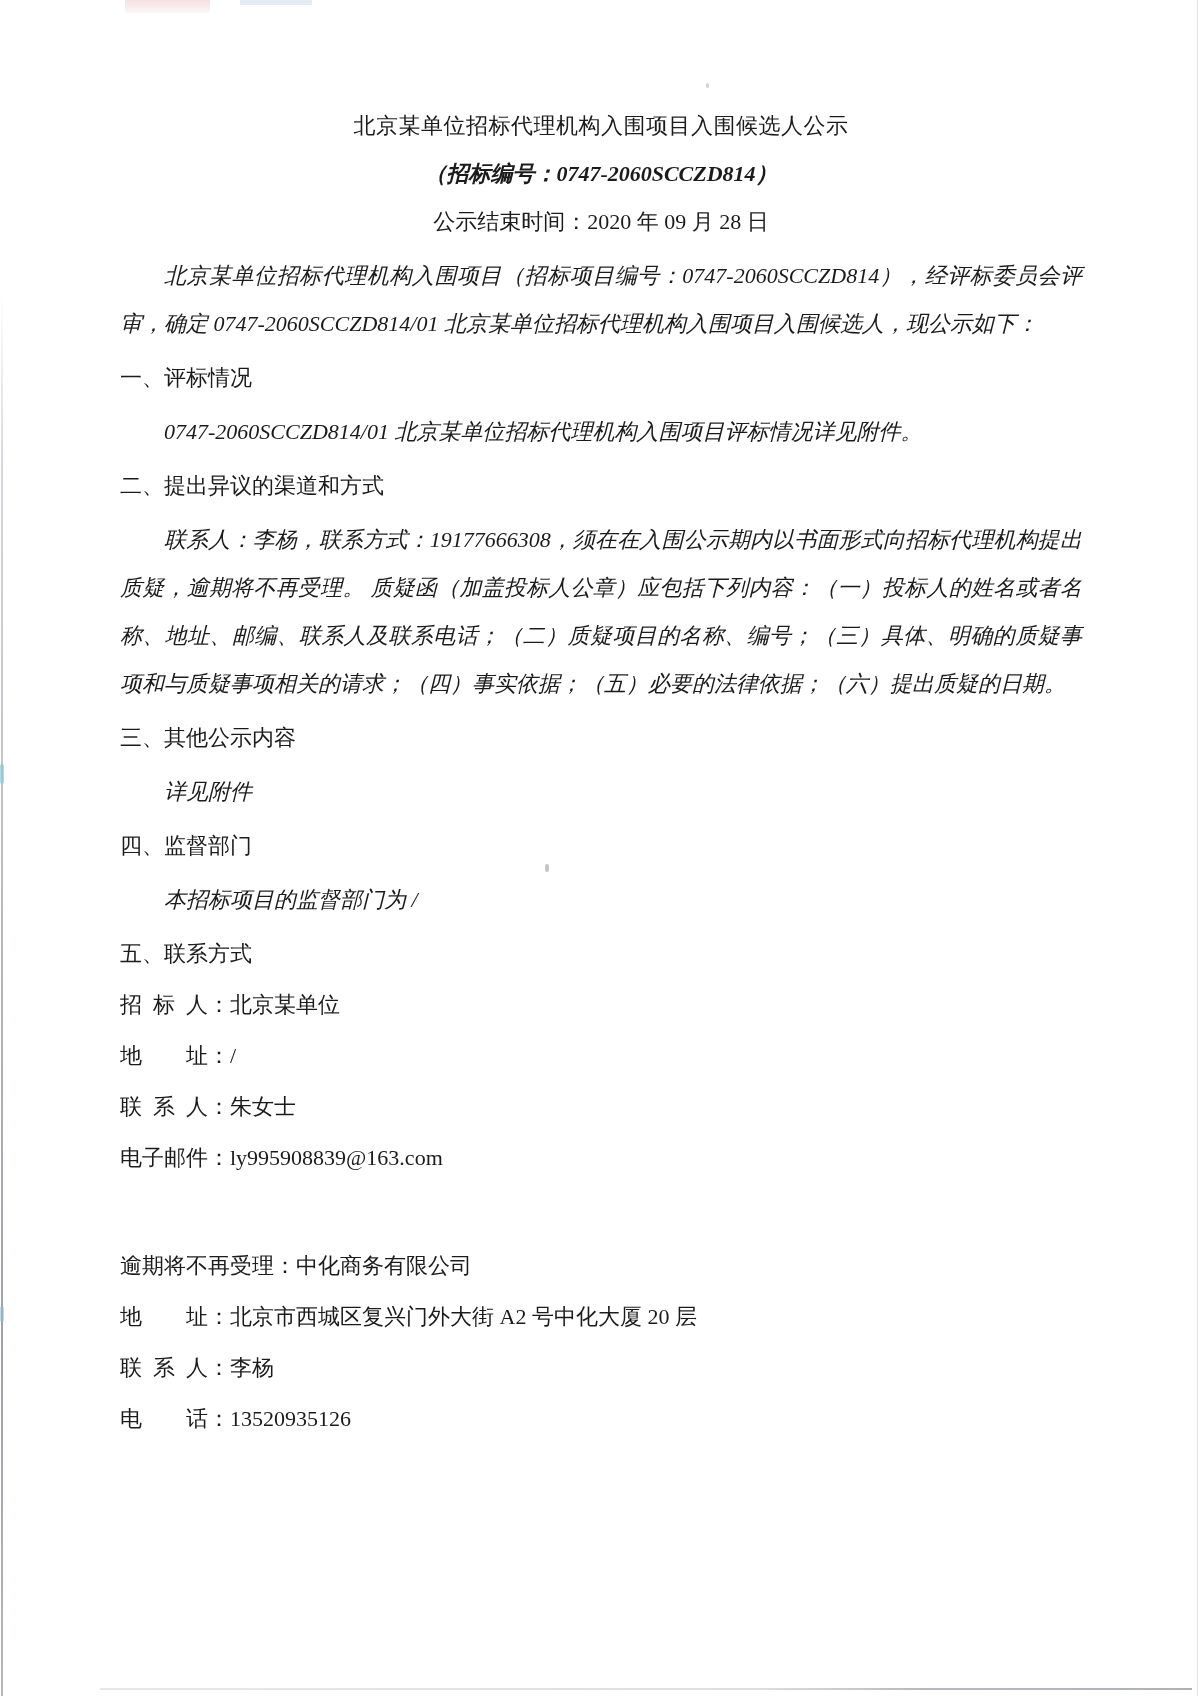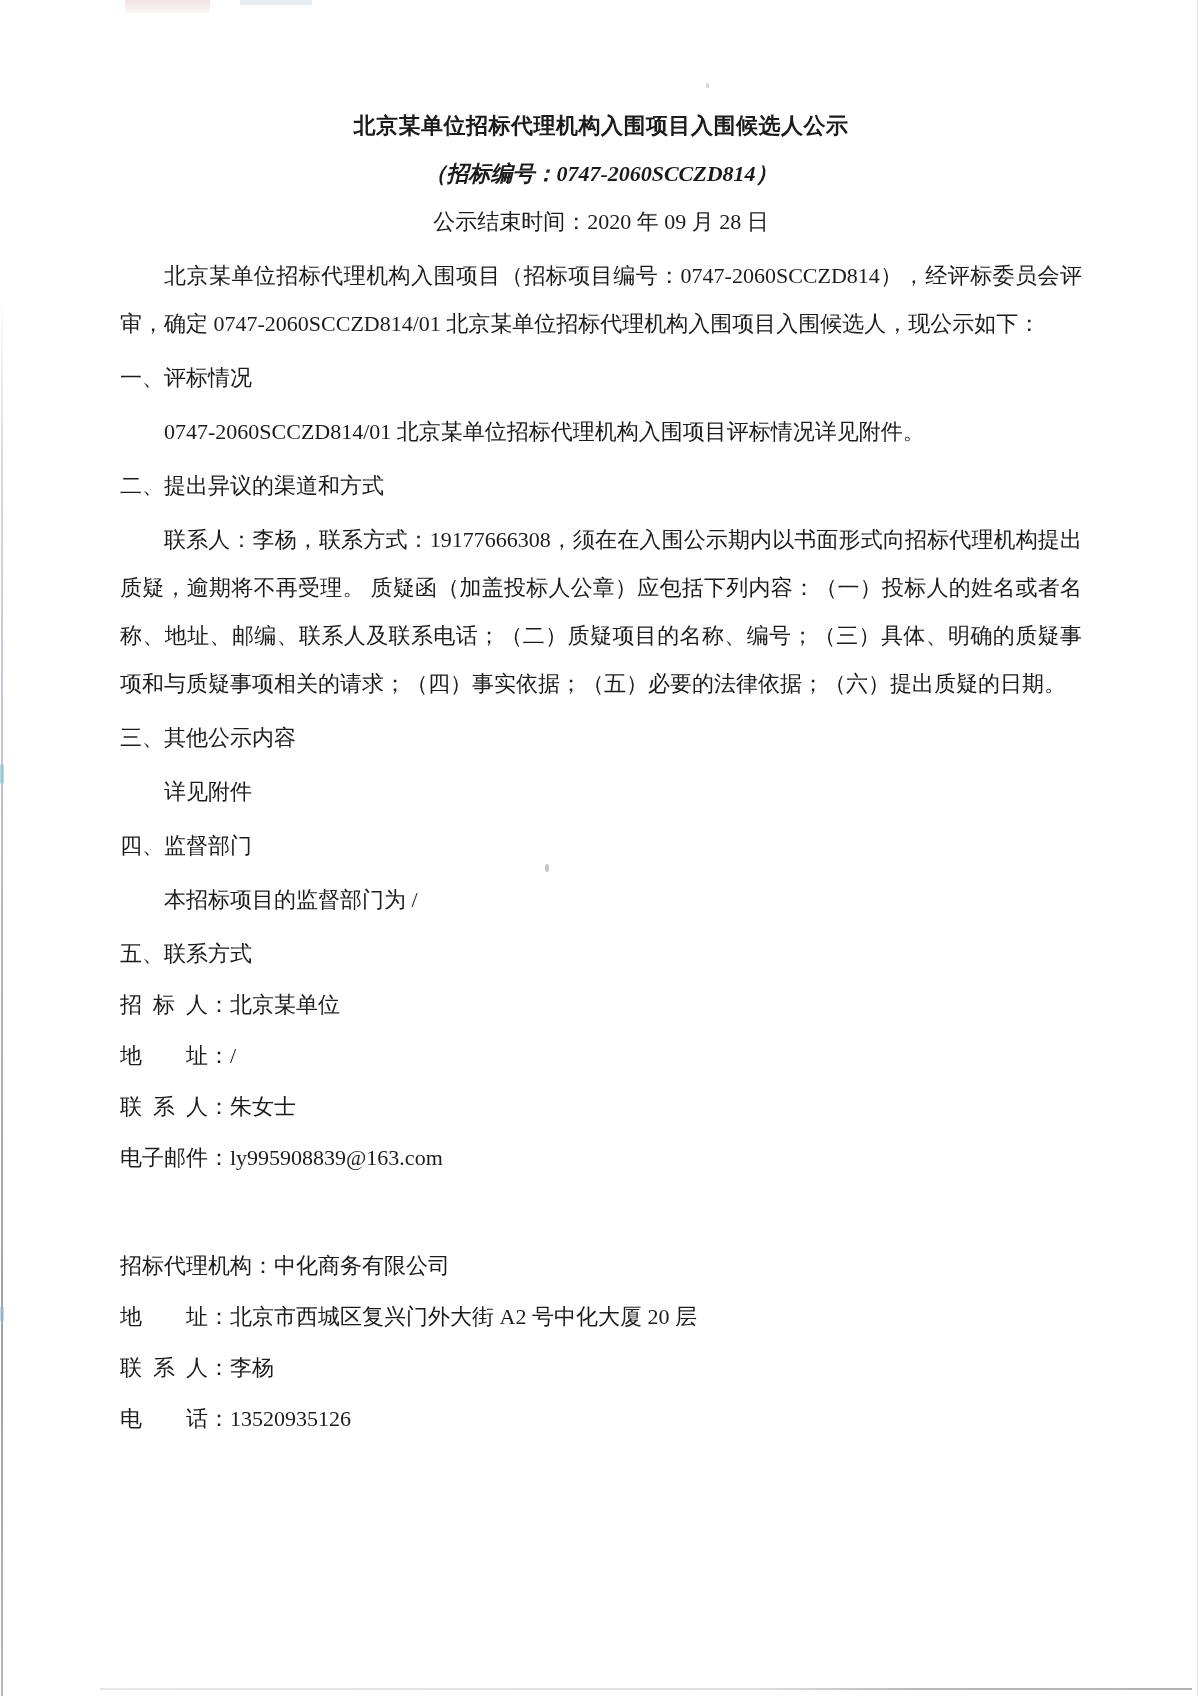--- a/index.html
+++ b/index.html
@@ -17,33 +17,34 @@
     position: absolute;
     left: 120px;
     top: 102px;
     width: 962px;
     font-size: 22px;
     line-height: 48px;
   }
   .title {
     margin: 0;
     font-size: 22px;
-    font-weight: bold;
+    font-weight: normal;
     text-align: center;
     letter-spacing: 0.5px;
   }
   .subtitle {
     font-weight: bold;
     text-align: center;
     font-style: italic;
   }
   .line { margin: 0; text-align: center; }
   .para {
     margin: 6px 0 0 0;
     text-align: justify;
+    font-style: italic;
   }
   .indent { text-indent: 2em; }
   .heading { margin-top: 6px; }
   .contact {
     margin-top: 3px;
     white-space: pre-wrap;
   }
   .agency-gap { margin-top: 60px; }
 
   
@@ -125,19 +126,19 @@
     <div class="heading">四、监督部门</div>
     <p class="para indent">本招标项目的监督部门为 /</p>
 
     <div class="heading">五、联系方式</div>
 
     <div class="contact">招 标 人：北京某单位</div>
     <div class="contact">地　　址：/</div>
     <div class="contact">联 系 人：朱女士</div>
     <div class="contact">电子邮件：ly995908839@163.com</div>
 
-    <div class="contact agency-gap">招标代理机构：中化商务有限公司</div>
+    <div class="contact agency-gap">逾期将不再受理：中化商务有限公司</div>
     <div class="contact">地　　址：北京市西城区复兴门外大街 A2 号中化大厦 20 层</div>
     <div class="contact">联 系 人：李杨</div>
     <div class="contact">电　　话：13520935126</div>
 
   </div>
 </div>
 
 </body></html>

